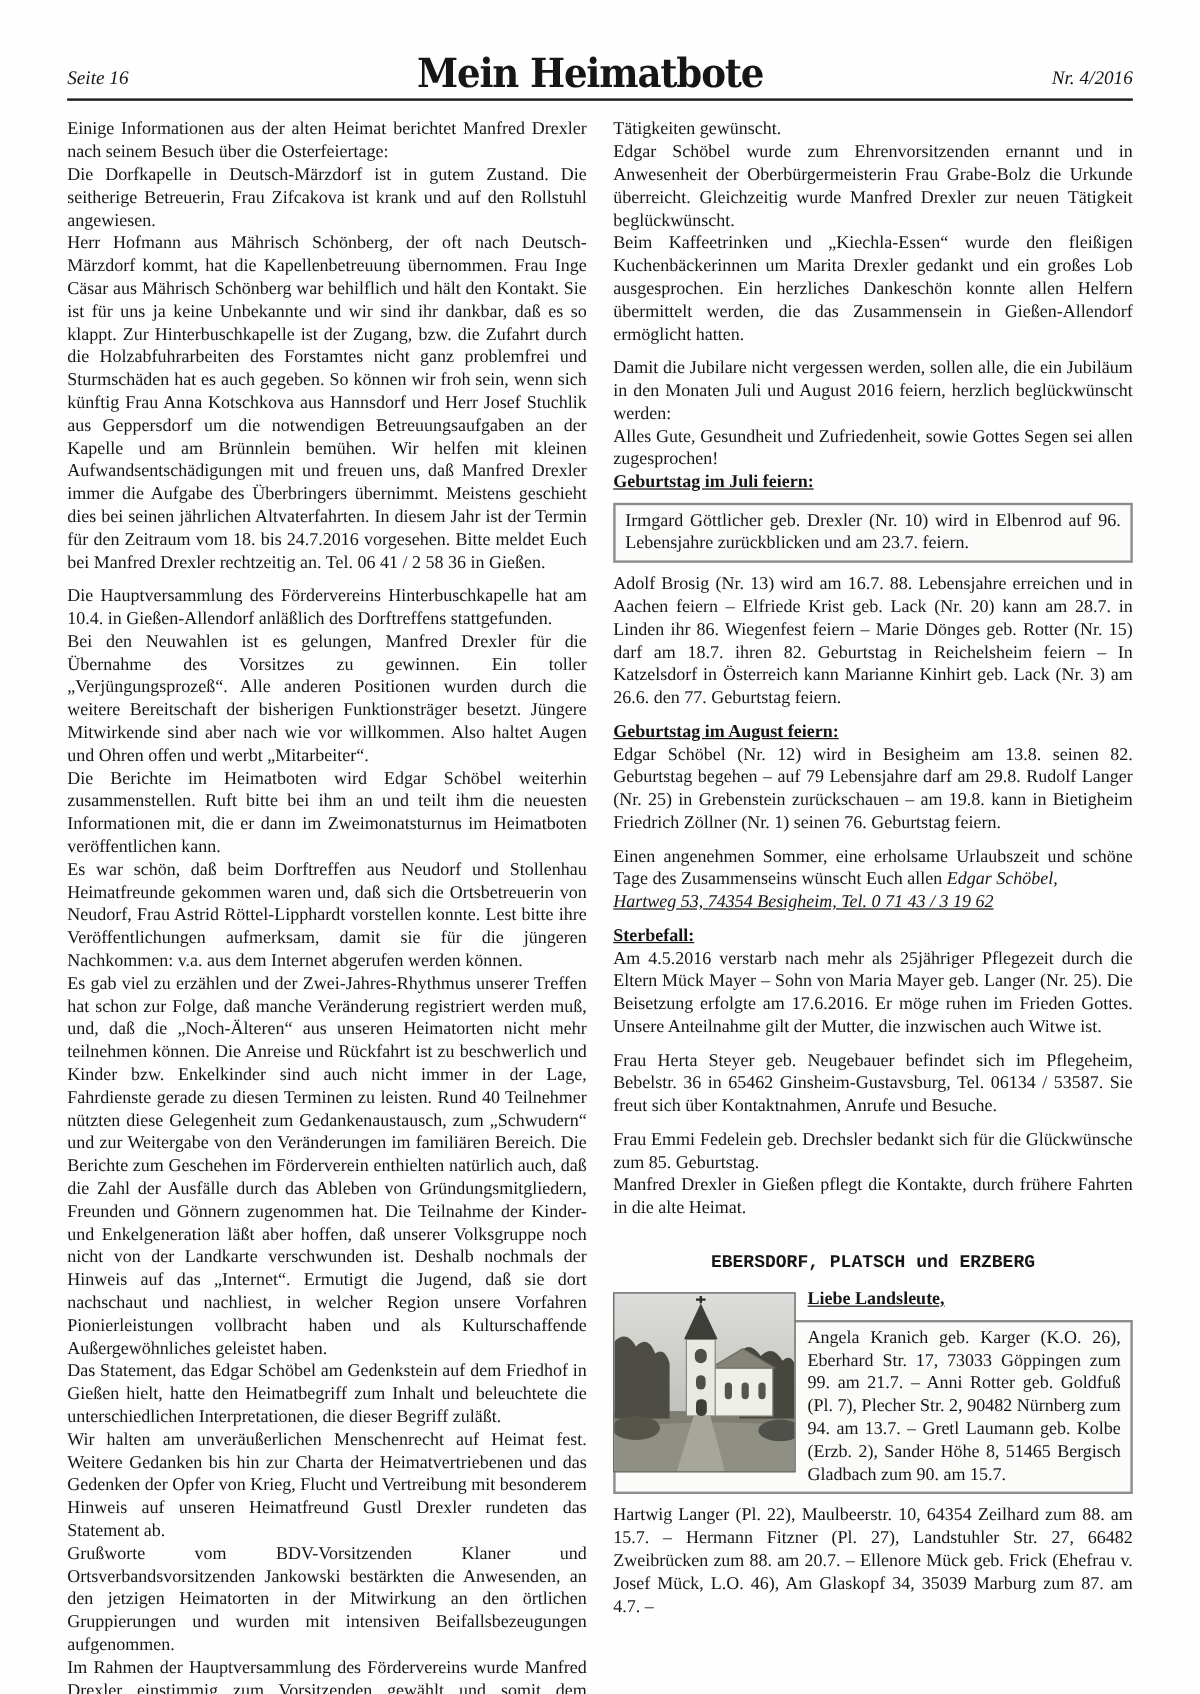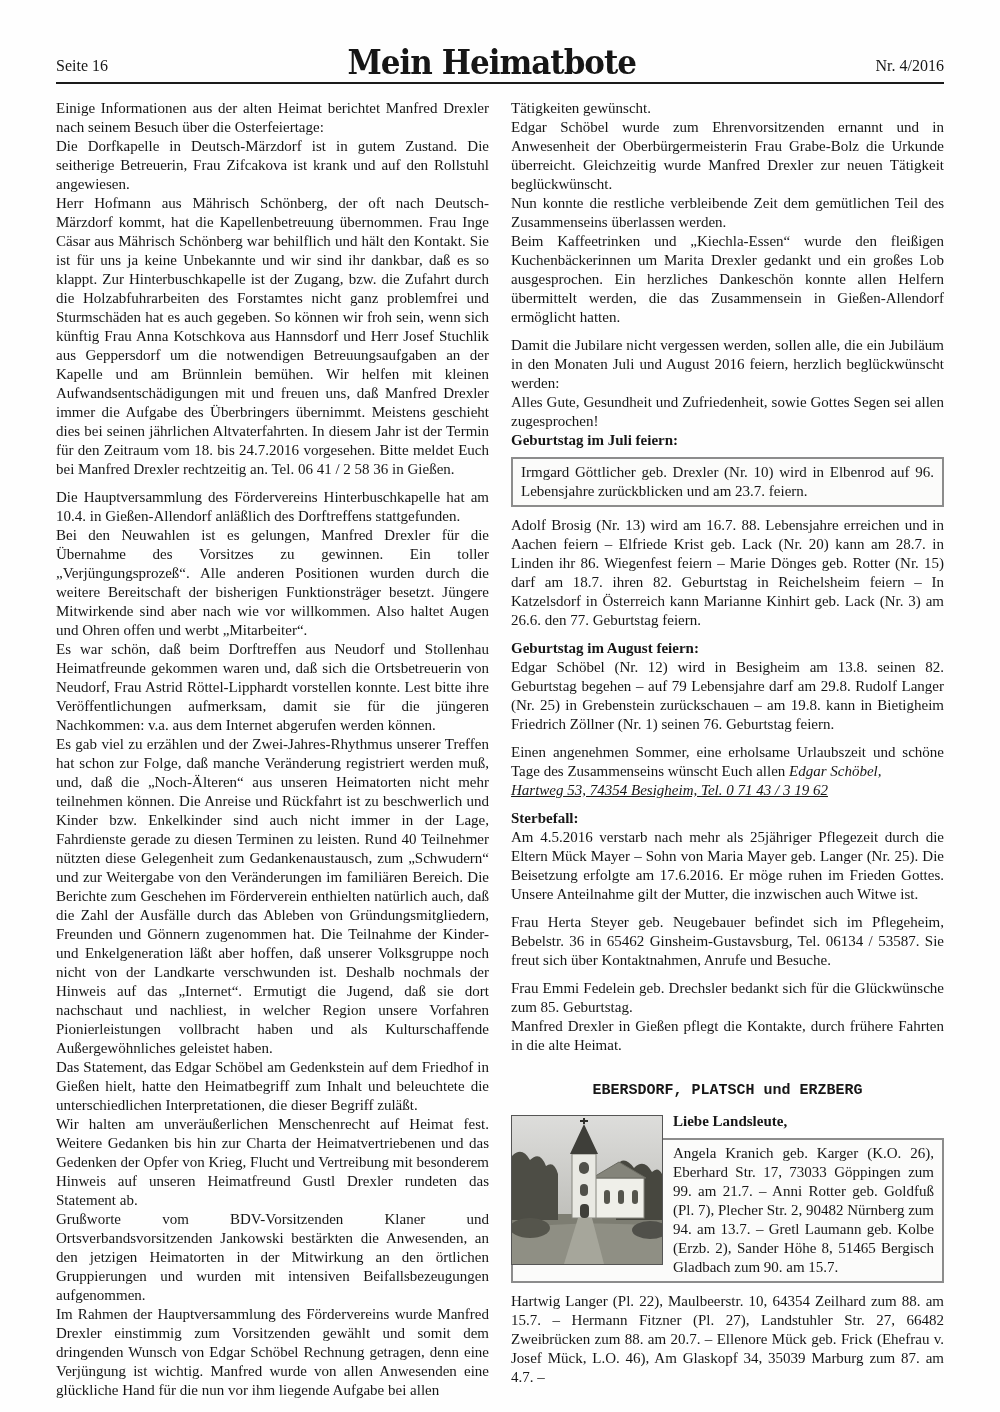--- a/index.html
+++ b/index.html
@@ -3,31 +3,31 @@
 <meta charset="utf-8">
 <style>
   html,body{margin:0;padding:0;}
   body{
     width:1000px;height:1412px;overflow:hidden;
     background:#fefefe;color:#161616;
     font-family:"Liberation Serif","DejaVu Serif",serif;
   }
   .page{padding:34px 56px 0 56px;}
   header{display:flex;align-items:flex-end;justify-content:space-between;height:44px;}
-  .side-label{font-size:16px;padding-bottom:3px;}
+  .side-label{font-size:16px;padding-bottom:3px;font-style:italic;}
   .masthead{
     font-family:"DejaVu Serif",serif;font-weight:bold;font-size:31px;
     letter-spacing:-1px;transform:scaleY(1.08);line-height:1;
   }
   .rule{border-top:2.5px solid #1a1a1a;margin-top:4px;}
   .columns{display:flex;gap:22px;margin-top:15px;}
   .col{width:433px;font-size:15px;line-height:19px;text-align:justify;}
   .col p{margin:0;}
   .sp{margin-top:9px !important;}
-  .h{font-weight:bold;}
+  .h{font-weight:bold;text-decoration:underline;}
   .infobox{
     border:2.5px solid #8c8c8c;background:#fbfbfa;
     padding:4px 8px;margin:7px 0 9px 0;
   }
   .infobox p{margin:0;}
   .center-head{text-align:center;font-weight:bold;margin:26px 0 12px 0 !important;font-family:Liberation Mono, monospace;}
   .sig-line{text-align:left;font-style:italic;text-decoration:underline;}
   .church-wrap{margin-top:0;}
   .photo{
     float:left;width:152px;height:150px;margin:3px 10px 4px 0;
@@ -49,32 +49,32 @@
   <div class="rule"></div>
 
   <div class="columns">
 
     <div class="col">
       <p>Einige Informationen aus der alten Heimat berichtet Manfred Drexler nach seinem Besuch über die Osterfeiertage:</p>
       <p>Die Dorfkapelle in Deutsch-Märzdorf ist in gutem Zustand. Die seitherige Betreuerin, Frau Zifcakova ist krank und auf den Rollstuhl angewiesen.</p>
       <p>Herr Hofmann aus Mährisch Schönberg, der oft nach Deutsch-Märzdorf kommt, hat die Kapellenbetreuung übernommen. Frau Inge Cäsar aus Mährisch Schönberg war behilflich und hält den Kontakt. Sie ist für uns ja keine Unbekannte und wir sind ihr dankbar, daß es so klappt. Zur Hinterbuschkapelle ist der Zugang, bzw. die Zufahrt durch die Holzabfuhrarbeiten des Forstamtes nicht ganz problemfrei und Sturmschäden hat es auch gegeben. So können wir froh sein, wenn sich künftig Frau Anna Kotschkova aus Hannsdorf und Herr Josef Stuchlik aus Geppersdorf um die notwendigen Betreuungsaufgaben an der Kapelle und am Brünnlein bemühen. Wir helfen mit kleinen Aufwandsentschädigungen mit und freuen uns, daß Manfred Drexler immer die Aufgabe des Überbringers übernimmt. Meistens geschieht dies bei seinen jährlichen Altvaterfahrten. In diesem Jahr ist der Termin für den Zeitraum vom 18. bis 24.7.2016 vorgesehen. Bitte meldet Euch bei Manfred Drexler rechtzeitig an. Tel. 06 41 / 2 58 36 in Gießen.</p>
       <p class="sp">Die Hauptversammlung des Fördervereins Hinterbuschkapelle hat am 10.4. in Gießen-Allendorf anläßlich des Dorftreffens stattgefunden.</p>
       <p>Bei den Neuwahlen ist es gelungen, Manfred Drexler für die Übernahme des Vorsitzes zu gewinnen. Ein toller „Verjüngungsprozeß“. Alle anderen Positionen wurden durch die weitere Bereitschaft der bisherigen Funktionsträger besetzt. Jüngere Mitwirkende sind aber nach wie vor willkommen. Also haltet Augen und Ohren offen und werbt „Mitarbeiter“.</p>
+      <p>Die Berichte im Heimatboten wird Edgar Schöbel weiterhin zusammenstellen. Ruft bitte bei ihm an und teilt ihm die neuesten Informationen mit, die er dann im Zweimonatsturnus im Heimatboten veröffentlichen kann.</p>
       <p>Es war schön, daß beim Dorftreffen aus Neudorf und Stollenhau Heimatfreunde gekommen waren und, daß sich die Ortsbetreuerin von Neudorf, Frau Astrid Röttel-Lipphardt vorstellen konnte. Lest bitte ihre Veröffentlichungen aufmerksam, damit sie für die jüngeren Nachkommen: v.a. aus dem Internet abgerufen werden können.</p>
       <p>Es gab viel zu erzählen und der Zwei-Jahres-Rhythmus unserer Treffen hat schon zur Folge, daß manche Veränderung registriert werden muß, und, daß die „Noch-Älteren“ aus unseren Heimatorten nicht mehr teilnehmen können. Die Anreise und Rückfahrt ist zu beschwerlich und Kinder bzw. Enkelkinder sind auch nicht immer in der Lage, Fahrdienste gerade zu diesen Terminen zu leisten. Rund 40 Teilnehmer nützten diese Gelegenheit zum Gedankenaustausch, zum „Schwudern“ und zur Weitergabe von den Veränderungen im familiären Bereich. Die Berichte zum Geschehen im Förderverein enthielten natürlich auch, daß die Zahl der Ausfälle durch das Ableben von Gründungsmitgliedern, Freunden und Gönnern zugenommen hat. Die Teilnahme der Kinder- und Enkelgeneration läßt aber hoffen, daß unserer Volksgruppe noch nicht von der Landkarte verschwunden ist. Deshalb nochmals der Hinweis auf das „Internet“. Ermutigt die Jugend, daß sie dort nachschaut und nachliest, in welcher Region unsere Vorfahren Pionierleistungen vollbracht haben und als Kulturschaffende Außergewöhnliches geleistet haben.</p>
       <p>Das Statement, das Edgar Schöbel am Gedenkstein auf dem Friedhof in Gießen hielt, hatte den Heimatbegriff zum Inhalt und beleuchtete die unterschiedlichen Interpretationen, die dieser Begriff zuläßt.</p>
       <p>Wir halten am unveräußerlichen Menschenrecht auf Heimat fest. Weitere Gedanken bis hin zur Charta der Heimatvertriebenen und das Gedenken der Opfer von Krieg, Flucht und Vertreibung mit besonderem Hinweis auf unseren Heimatfreund Gustl Drexler rundeten das Statement ab.</p>
       <p>Grußworte vom BDV-Vorsitzenden Klaner und Ortsverbandsvorsitzenden Jankowski bestärkten die Anwesenden, an den jetzigen Heimatorten in der Mitwirkung an den örtlichen Gruppierungen und wurden mit intensiven Beifallsbezeugungen aufgenommen.</p>
       <p>Im Rahmen der Hauptversammlung des Fördervereins wurde Manfred Drexler einstimmig zum Vorsitzenden gewählt und somit dem dringenden Wunsch von Edgar Schöbel Rechnung getragen, denn eine Verjüngung ist wichtig. Manfred wurde von allen Anwesenden eine glückliche Hand für die nun vor ihm liegende Aufgabe bei allen</p>
     </div>
 
     <div class="col">
       <p>Tätigkeiten gewünscht.</p>
       <p>Edgar Schöbel wurde zum Ehrenvorsitzenden ernannt und in Anwesenheit der Oberbürgermeisterin Frau Grabe-Bolz die Urkunde überreicht. Gleichzeitig wurde Manfred Drexler zur neuen Tätigkeit beglückwünscht.</p>
-      <p>Nun konnte die restliche verbleibende Zeit dem gemütlichen Teil des Zusammenseins überlassen werden.</p>
       <p>Beim Kaffeetrinken und „Kiechla-Essen“ wurde den fleißigen Kuchenbäckerinnen um Marita Drexler gedankt und ein großes Lob ausgesprochen. Ein herzliches Dankeschön konnte allen Helfern übermittelt werden, die das Zusammensein in Gießen-Allendorf ermöglicht hatten.</p>
 
       <p class="sp">Damit die Jubilare nicht vergessen werden, sollen alle, die ein Jubiläum in den Monaten Juli und August 2016 feiern, herzlich beglückwünscht werden:</p>
       <p>Alles Gute, Gesundheit und Zufriedenheit, sowie Gottes Segen sei allen zugesprochen!</p>
       <p class="h">Geburtstag im Juli feiern:</p>
 
       <div class="infobox">
         <p><b>Irmgard Göttlicher</b><span> geb. Drexler (Nr. 10) wird in Elbenrod auf 96. Lebensjahre zurückblicken und am 23.7. feiern.</span></p>
       </div>
 

